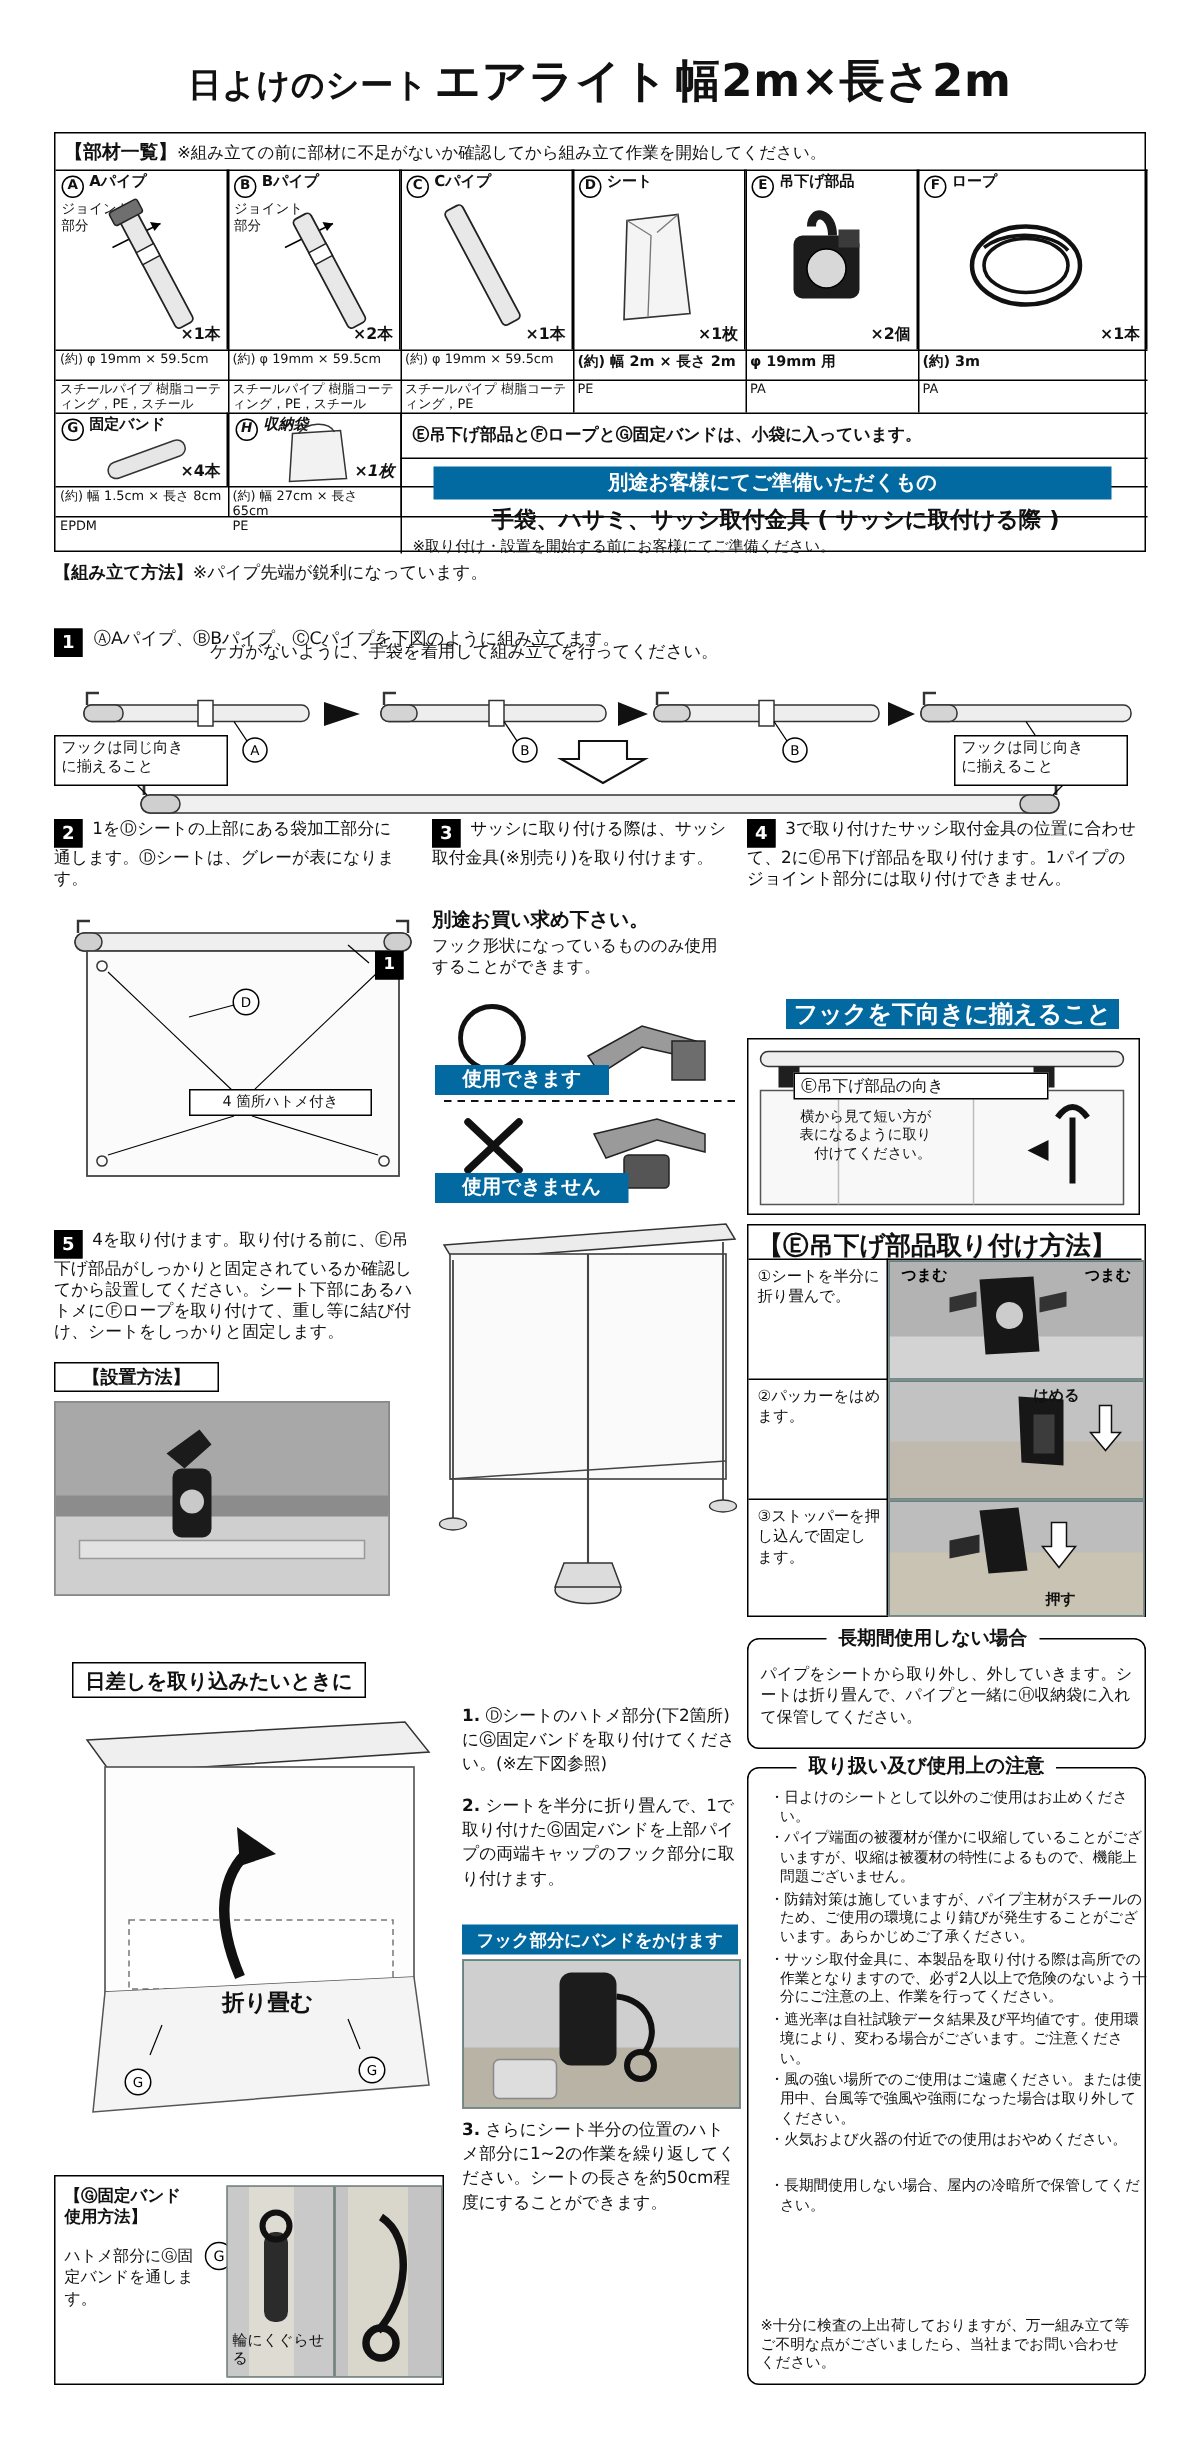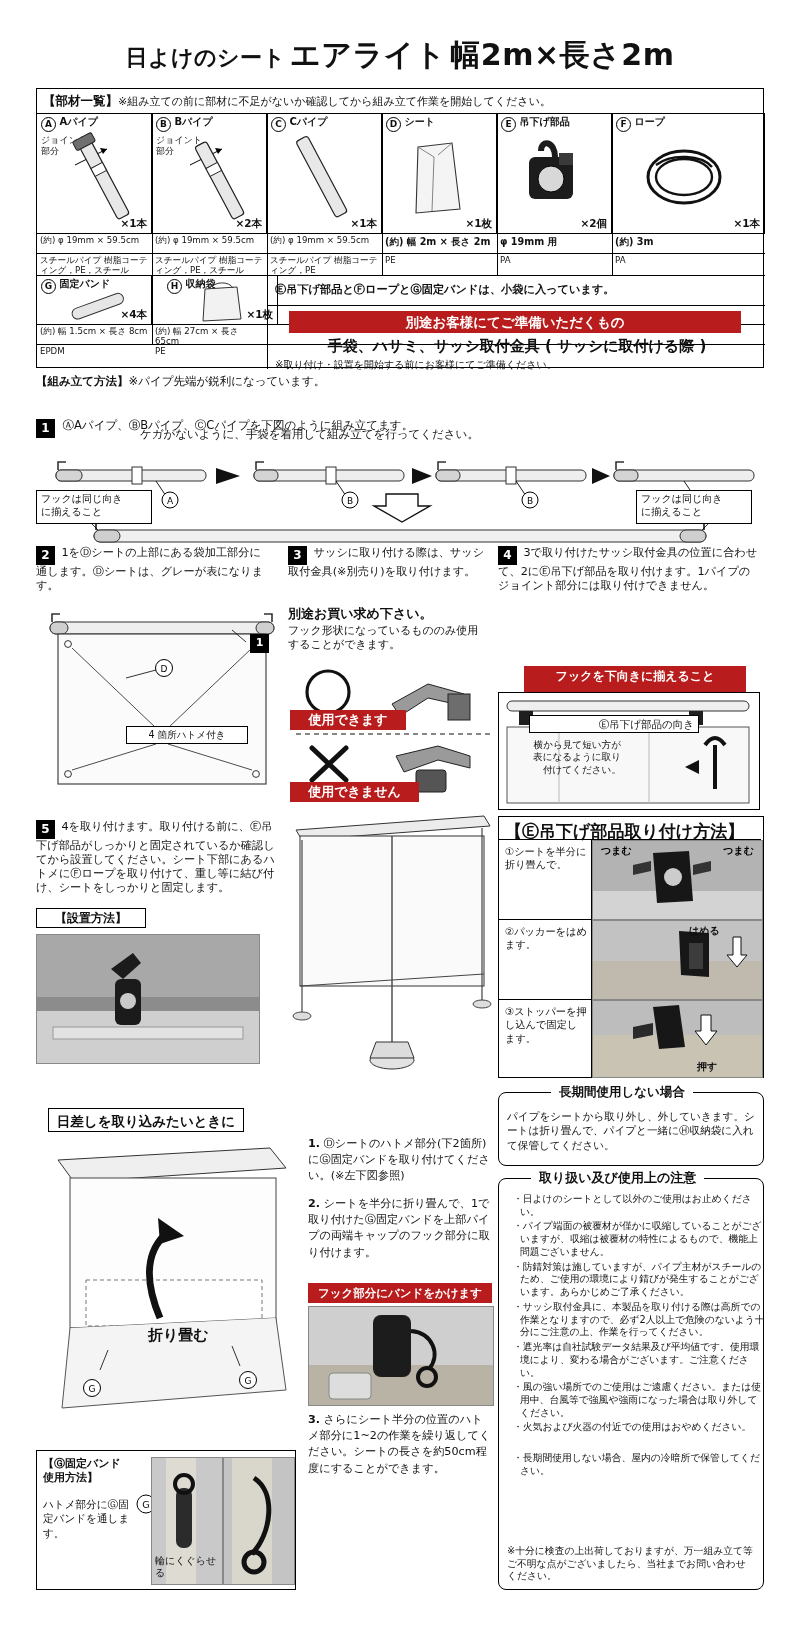--- a/index.html
+++ b/index.html
@@ -33,21 +33,21 @@
   .qty{position:absolute;right:4px;bottom:3px;font-size:10.5px;font-weight:bold;}
   .spec{position:absolute;left:0;right:0;font-size:8.6px;line-height:1.15;padding:2px 3px;box-sizing:border-box;}
 
   .hline{position:absolute;background:#000;height:1.4px;}
   .vline{position:absolute;background:#000;width:1.4px;}
 
   
   .stepnum{display:inline-block;width:17px;height:17px;border:1.6px solid #000;text-align:center;
            line-height:16px;font-weight:bold;font-size:12px;background:#fff;vertical-align:-3px;}
   .stepnum.dark{background:#000;color:#fff;border-color:#000;}
-  .bar-black{background:#b91c1c;color:#fff;font-weight:bold;text-align:center;}
+  .bar-black{background:#0369a1;color:#fff;font-weight:bold;text-align:center;}
   .photo{position:absolute;background:#0f766e;border:1px solid #888;overflow:hidden;}
   .photo.dark{background:#8e8e8e;}
   .cap{position:absolute;font-size:9.5px;}
   .dbox{position:absolute;border:1.4px solid #000;box-sizing:border-box;background:#fff;font-size:10px;padding:2px 4px;}
   svg{display:block;}
 </style>
 </head>
 <body>
 
 <div class="page">
@@ -191,21 +191,21 @@
         <span>固定バンド</span>
       </div>
       <svg width="115" height="49" style="position:absolute;left:0;top:0;">
         <g transform="rotate(-20 60 32)">
           <rect x="34" y="26" width="54" height="11" rx="5.5" fill="#e6e6e6" stroke="#333" stroke-width="1"></rect>
         </g>
       </svg>
       <div class="qty">×4本</div>
     </div>
 
-    <div class="pcell" style="left:126px;top:186px;width:115px;height:49px;">
+    <div class="pcell" style="left:116px;top:186px;width:115px;height:49px;font-style:italic;">
       <div class="lbl">
         <span class="circ">H</span>
         <span>収納袋</span>
       </div>
       <svg width="115" height="49" style="position:absolute;left:0;top:0;">
         <path d="M42 14 L74 12 L78 44 L40 46 Z" fill="#f2f2f2" stroke="#333" stroke-width="1"></path>
         <path d="M46 14 C52 6 66 6 70 13" fill="none" stroke="#333" stroke-width="1"></path>
       </svg>
       <div class="qty">×1枚</div>
     </div>
@@ -341,35 +341,35 @@
     </svg>
     <div class="bar-black" style="position:absolute;left:2px;top:50px;width:116px;height:20px;line-height:20px;font-size:13px;">使用できます</div>
     <div class="bar-black" style="position:absolute;left:2px;top:122px;width:129px;height:20px;line-height:20px;font-size:13px;">使用できません</div>
   </div>
 
   <div style="position:absolute;left:498px;top:546px;width:262px;">
     <span class="stepnum dark">4</span>
     <span style="font-size:11.2px;margin-left:3px;">3で取り付けたサッシ取付金具の位置に合わせて、2にⒺ吊下げ部品を取り付けます。1パイプのジョイント部分には取り付けできません。</span>
   </div>
 
-  <div class="bar-black" style="position:absolute;left:524px;top:666px;width:222px;height:36px;line-height:20px;font-size:12px;text-align:center;">フックを下向きに揃えること</div>
+  <div class="bar-black" style="position:absolute;left:524px;top:666px;width:222px;height:20px;line-height:20px;font-size:16px;text-align:center;">フックを下向きに揃えること</div>
 
   <div class="box" style="left:498px;top:692px;width:262px;height:118px;">
     <svg width="258" height="114" style="position:absolute;left:0;top:0;">
       <rect x="8" y="8" width="242" height="10" rx="5" fill="#efefef" stroke="#333" stroke-width="1"></rect>
       <rect x="20" y="18" width="14" height="14" fill="#1f1f1f"></rect>
       <rect x="190" y="18" width="14" height="14" fill="#1f1f1f"></rect>
       <rect x="8" y="34" width="242" height="76" fill="#f8f8f8" stroke="#555" stroke-width="1"></rect>
       <line x1="60" y1="34" x2="60" y2="110" stroke="#bbb" stroke-width="1"></line>
       <line x1="150" y1="34" x2="150" y2="110" stroke="#bbb" stroke-width="1"></line>
       <path d="M216 52 L216 96" stroke="#111" stroke-width="4"></path>
       <path d="M206 52 q10 -14 20 0" fill="none" stroke="#111" stroke-width="4"></path>
       <polygon points="186,74 200,67 200,81" fill="#111"></polygon>
     </svg>
-    <div class="dbox" style="left:30px;top:22px;width:170px;height:18px;font-size:10.5px;text-align:right;background:#fff;">Ⓔ吊下げ部品の向き</div>
+    <div class="dbox" style="left:30px;top:22px;width:170px;height:18px;font-size:10.5px;text-align:left;background:#fff;">Ⓔ吊下げ部品の向き</div>
     <div style="position:absolute;left:32px;top:46px;width:90px;font-size:9.6px;line-height:1.3;text-align:right;">横から見て短い方が表になるように取り付けてください。</div>
   </div>
 
   <div style="position:absolute;left:36px;top:820px;width:240px;">
     <span class="stepnum dark">5</span>
     <span style="font-size:11.2px;margin-left:3px;">4を取り付けます。取り付ける前に、Ⓔ吊下げ部品がしっかりと固定されているか確認してから設置してください。シート下部にあるハトメにⒻロープを取り付けて、重し等に結び付け、シートをしっかりと固定します。</span>
   </div>
   <div class="dbox" style="left:36px;top:908px;width:110px;height:20px;font-size:12px;font-weight:bold;text-align:center;">【設置方法】</div>
 
   <div class="photo dark" style="left:36px;top:934px;width:222px;height:128px;">

